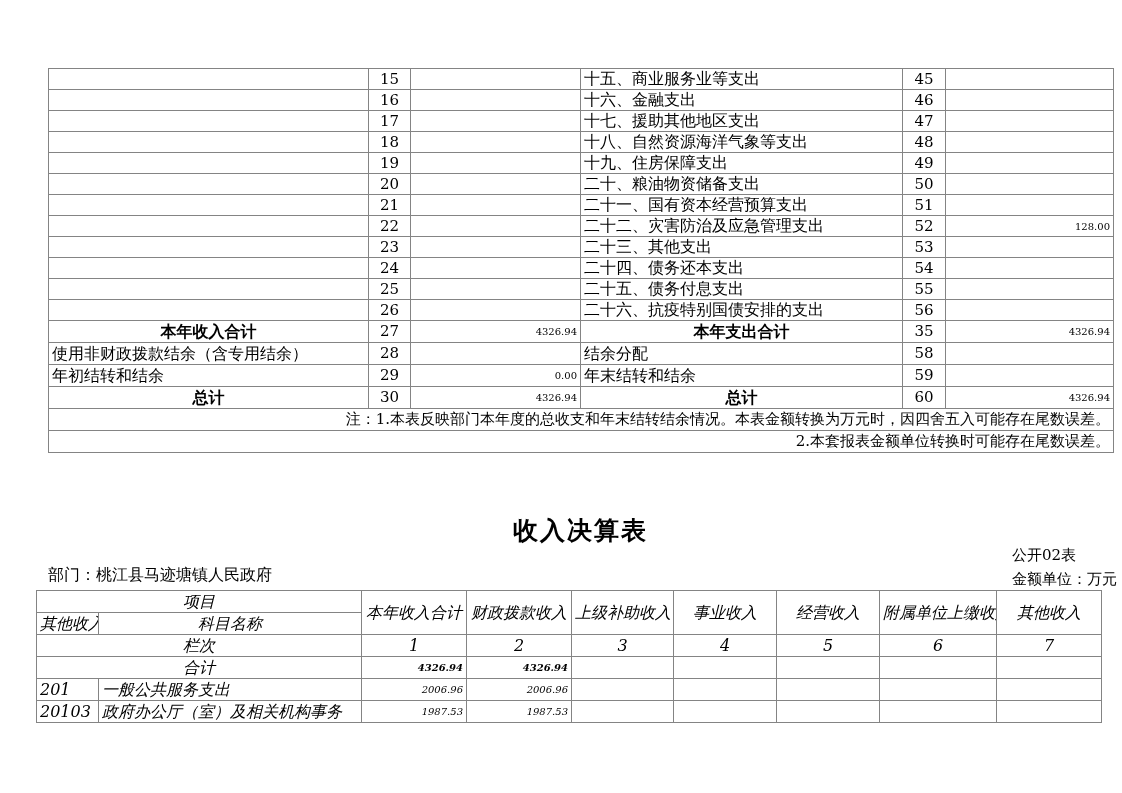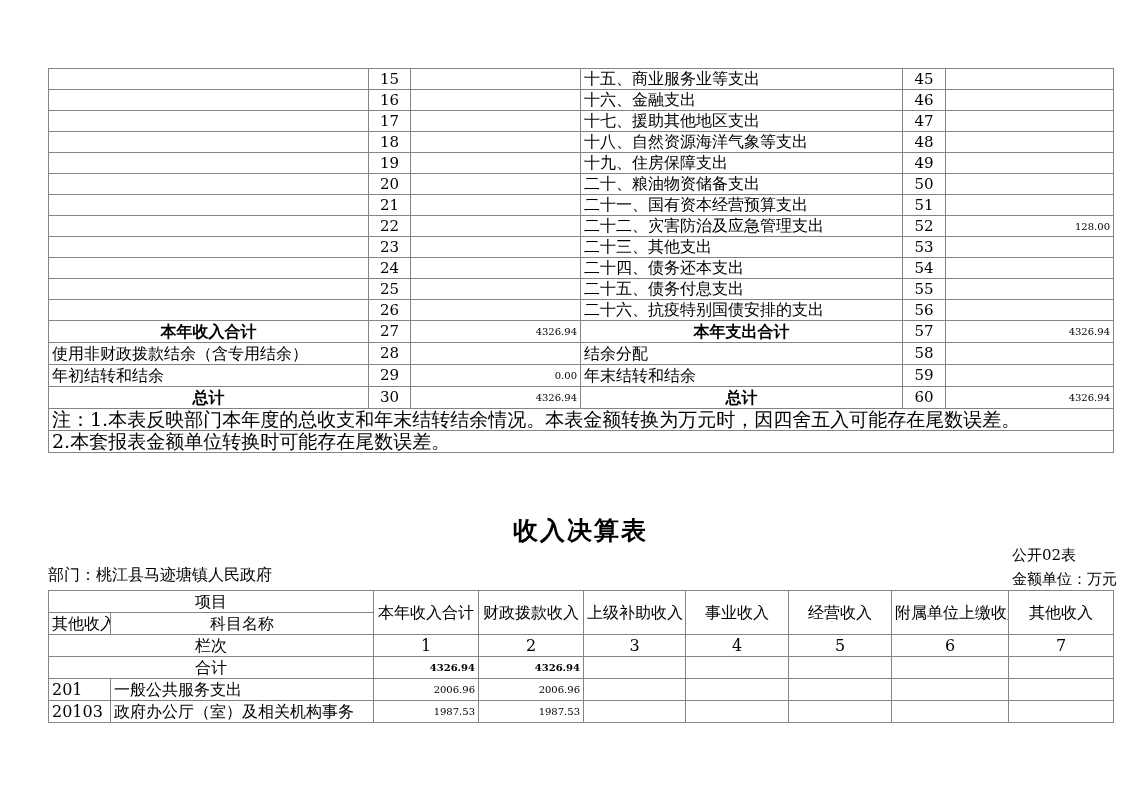--- a/index.html
+++ b/index.html
@@ -14,30 +14,30 @@
   }
   
   .t1 { left:28px; top:68px; width:1065px; }
   .t1 tr { height:21px; }
   .t1 tr.tall { height:22px; }
   .lbl { text-align:left; }
   .num { text-align:center; font-size:15px; }
   .val { text-align:right; font-size:10px; }
   .c { text-align:center; }
   .b { font-weight:bold; }
-  .note-cell { text-align:left; font-size:19px; }
+  .note-cell { text-align:right; font-size:15px; }
   
   .title {
     position:absolute; left:28px; top:514px; width:1065px; text-align:center;
     font-size:25px; font-weight:bold; letter-spacing:2px;
   }
   .meta-right { position:absolute; left:992px; top:543px; font-size:15px; line-height:24px; }
   .dept { position:absolute; left:28px; top:565px; font-size:16px; }
   
-  .t2 { left:28px; top:590px; width:1065px; }
+  .t2 { left:16px; top:590px; width:1065px;font-style:italic; }
   .t2 tr { height:22px; }
   .t2 td { text-align:center; }
   .t2 td.lbl { text-align:left; }
   .t2 td.val { text-align:right; }
 </style>
 </head>
 <body>
 
 <div class="page">
 
@@ -145,21 +145,21 @@
         <td class="val"></td>
         <td class="lbl">二十六、抗疫特别国债安排的支出</td>
         <td class="num">56</td>
         <td class="val"></td>
       </tr>
       <tr class="tall">
         <td class="lbl c b">本年收入合计</td>
         <td class="num">27</td>
         <td class="val">4326.94</td>
         <td class="lbl c b">本年支出合计</td>
-        <td class="num">57</td>
+        <td class="num">35</td>
         <td class="val">4326.94</td>
       </tr>
       <tr class="tall">
         <td class="lbl">使用非财政拨款结余（含专用结余）</td>
         <td class="num">28</td>
         <td class="val"></td>
         <td class="lbl">结余分配</td>
         <td class="num">58</td>
         <td class="val"></td>
       </tr>

